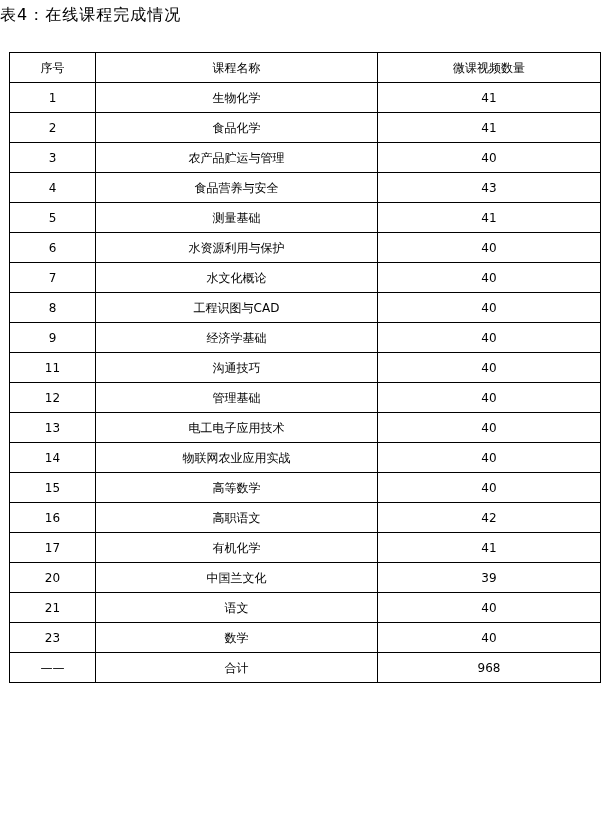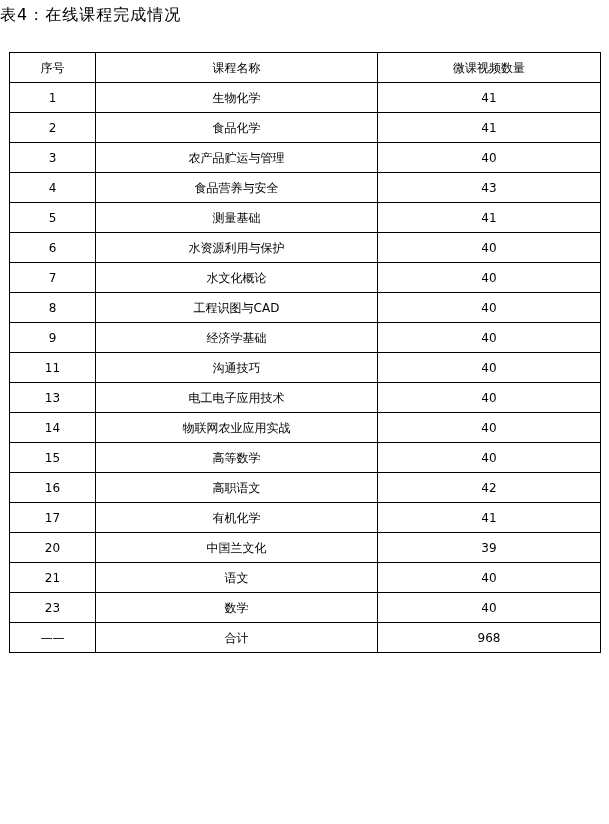--- a/index.html
+++ b/index.html
@@ -89,20 +89,25 @@
         <td>9</td>
         <td>经济学基础</td>
         <td>40</td>
       </tr>
       <tr>
         <td>11</td>
         <td>沟通技巧</td>
         <td>40</td>
       </tr>
       <tr>
+        <td>12</td>
+        <td>管理基础</td>
+        <td>40</td>
+      </tr>
+      <tr>
         <td>13</td>
         <td>电工电子应用技术</td>
         <td>40</td>
       </tr>
       <tr>
         <td>14</td>
         <td>物联网农业应用实战</td>
         <td>40</td>
       </tr>
       <tr>

